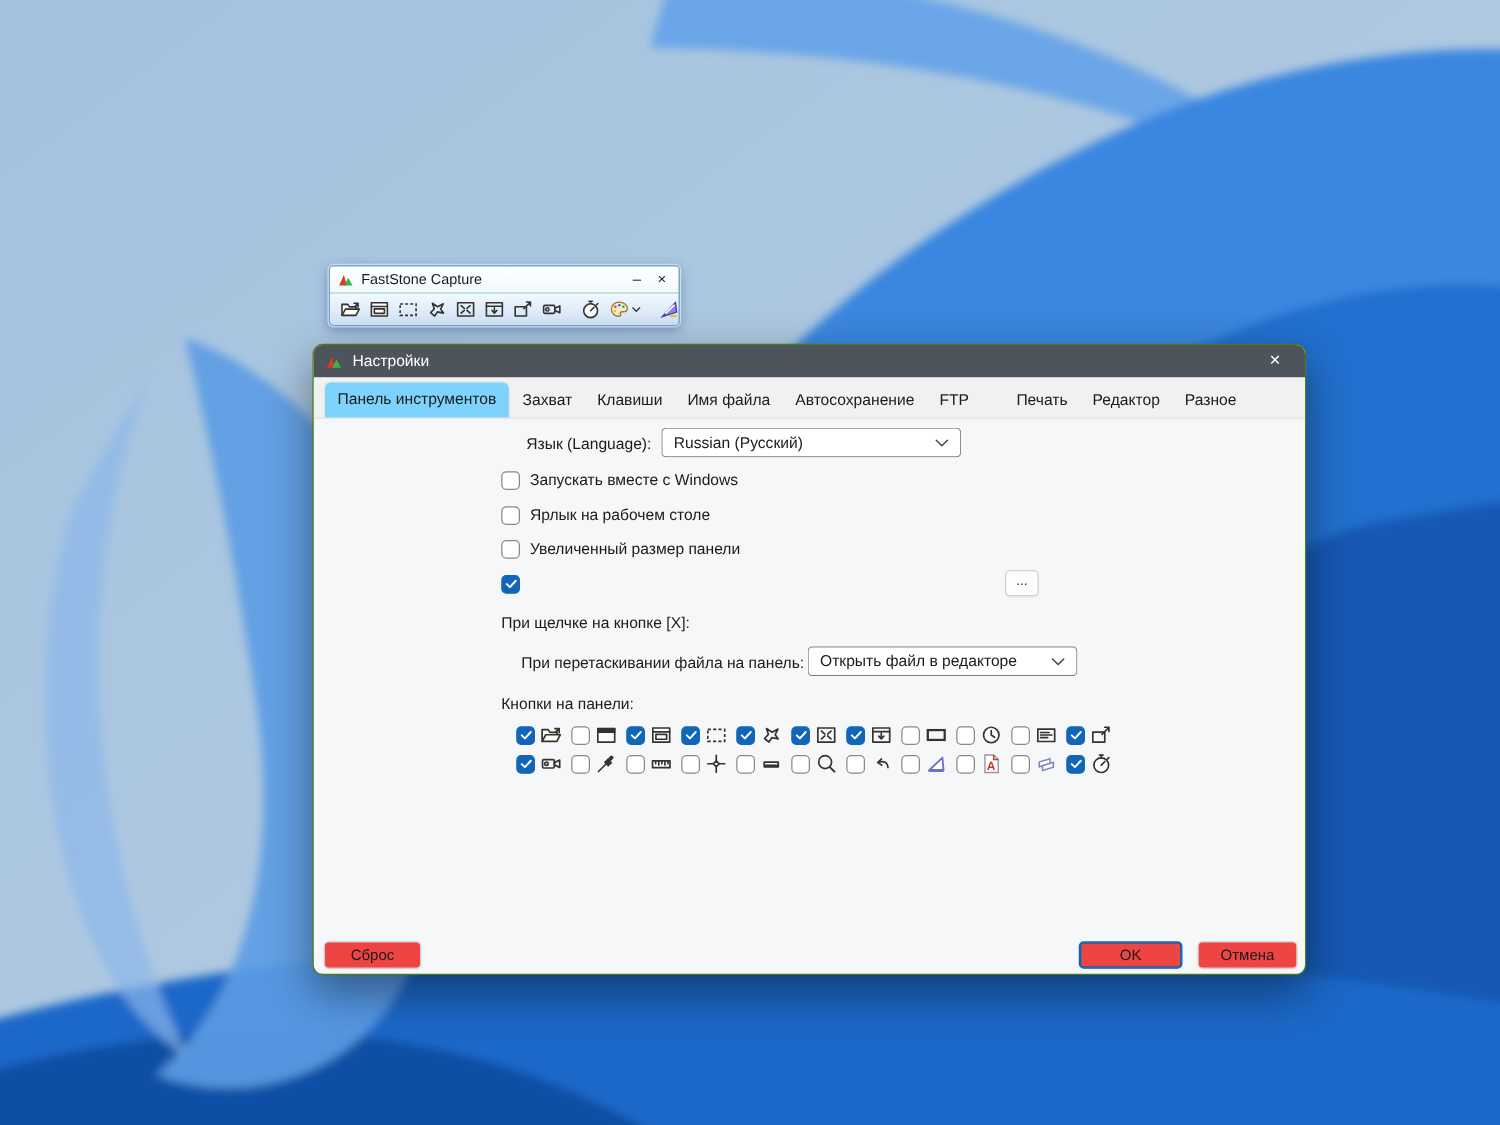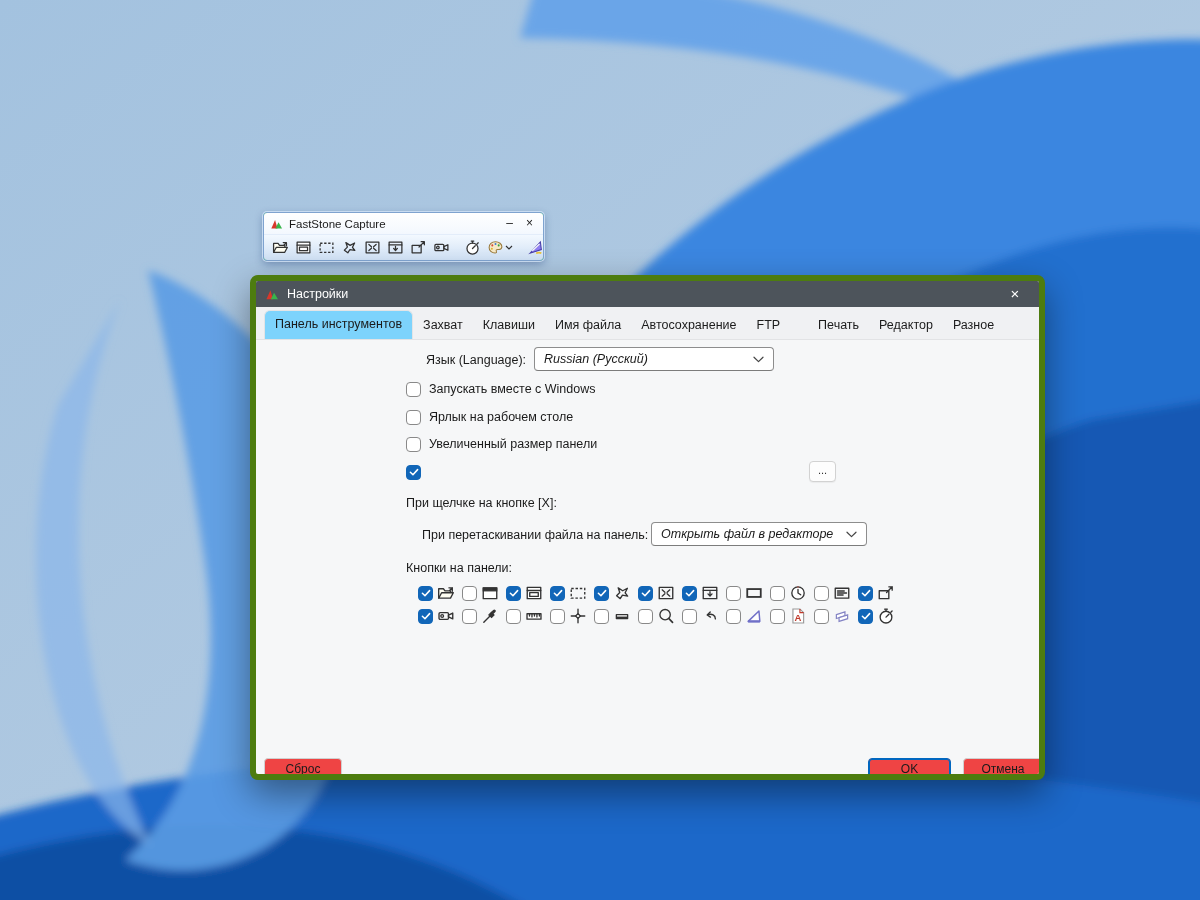--- a/index.html
+++ b/index.html
@@ -16,38 +16,38 @@
   .fsc-ctrl { width:15px; text-align:center; font-size:12px; color:#222; line-height:19px; cursor:default; }
   .fsc-toolbar { height:26px; display:flex; align-items:center; gap:4px; padding:0 7px;
     background:linear-gradient(#f3f9ff,#cfe0f4); border-top:1px solid #e3edfa; }
   .tbtn { display:flex; align-items:center; gap:1px; padding:1px; border-radius:2px; }
   .tbtn .icn svg { width:17px; height:17px; display:block; }
   .tsep { width:1px; height:16px; background:#a6bbd8; margin:0 2px; }
   .caret svg { width:8px; height:5px; display:block; }
 
   
   #settings-window { position:absolute; left:250px; top:275px; width:795px; height:505px;
-    background:#f6f7f8; border:6px solid #4d7c0f; border-radius:8px; overflow:hidden;
+    background:#f6f7f8; border:1px solid #4d7c0f; border-radius:8px; overflow:hidden;
     box-shadow:0 14px 36px rgba(0,0,0,.42); }
   .dlg-titlebar { height:26px; background:#4d545b; display:flex; align-items:center; gap:7px; padding:0 9px; }
   .dlg-logo svg { width:15px; height:15px; display:block; }
   .dlg-title { flex:1; color:#ffffff; font-size:12.5px; }
   .dlg-close { color:#ffffff; width:30px; height:26px; line-height:25px; text-align:center; font-size:15px; }
 
   .tabstrip { display:flex; align-items:flex-end; height:33px; padding:5px 8px 0 8px; background:#f0f1f3; border-bottom:1px solid #e2e3e5; }
   .tab { font-size:12.5px; color:#1b1b1b; padding:6px 10px 7px 10px; white-space:nowrap; }
   .tab.active { background:#7dd3fc; border:1px solid #e3e4e6; border-bottom:none; border-radius:6px 6px 0 0; padding-bottom:8px; }
   .tab:nth-child(6) { margin-right:18px; } 
 
   .dlg-content { position:absolute; left:0; right:0; top:59px; bottom:0; font-size:12.5px; color:#1b1b1b; }
   .flabel { position:absolute; white-space:nowrap; }
 
   .combo { position:absolute; height:24px; background:#ffffff; border:1px solid #8d8d8d; border-bottom-color:#7c7c7c;
     border-radius:4px; display:flex; align-items:center; justify-content:space-between; padding:0 9px; }
-  .combo .val { font-size:12.5px; color:#1b1b1b; white-space:nowrap;font-style:italic; }
+  .combo .val { font-size:12.5px; color:#1b1b1b; white-space:nowrap; }
   .combo .chev svg { width:11px; height:7px; display:block; }
 
   .chk-row { position:absolute; left:150px; display:flex; align-items:center; gap:8px; height:16px; }
   .cb { width:15px; height:15px; border-radius:4px; border:1px solid #898989; background:#fff; flex:0 0 auto;
     display:flex; align-items:center; justify-content:center; }
   .cb.on { background:#1166b8; border-color:#1166b8; }
   .cb svg { width:12px; height:12px; display:block; }
   .cblab { white-space:nowrap; }
 
   .more-btn { position:absolute; left:553px; top:121px; width:27px; height:21px; background:#fdfdfd;

